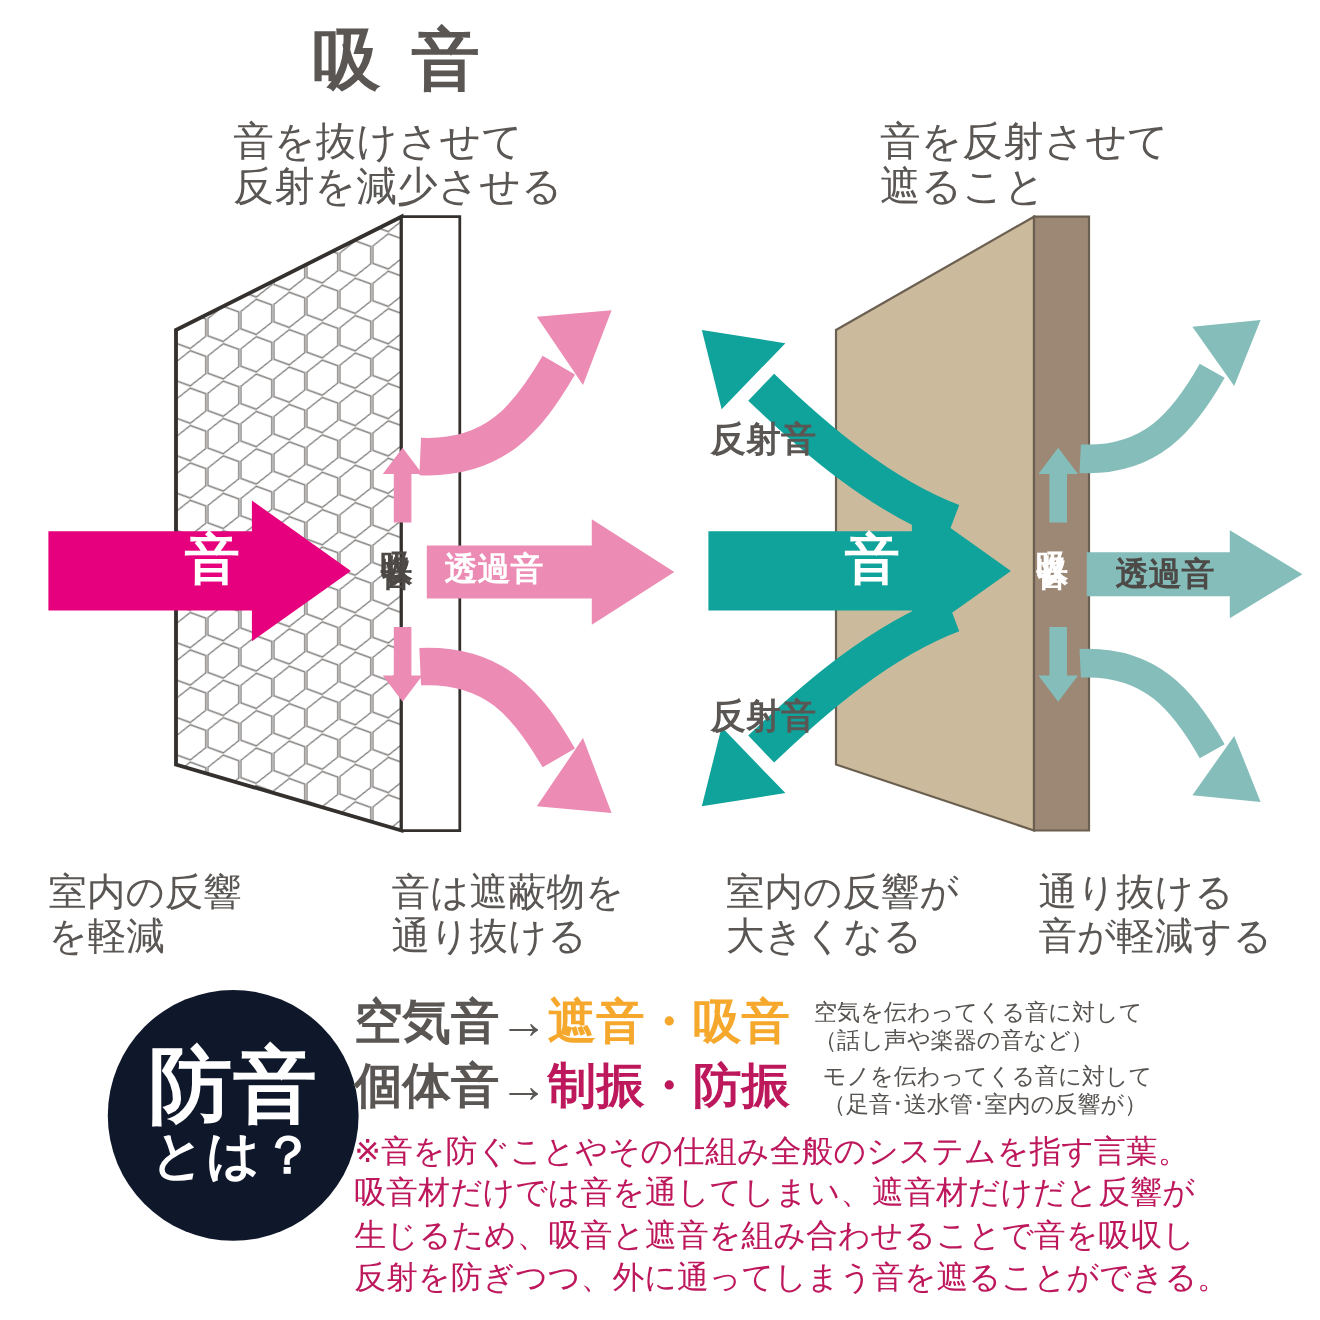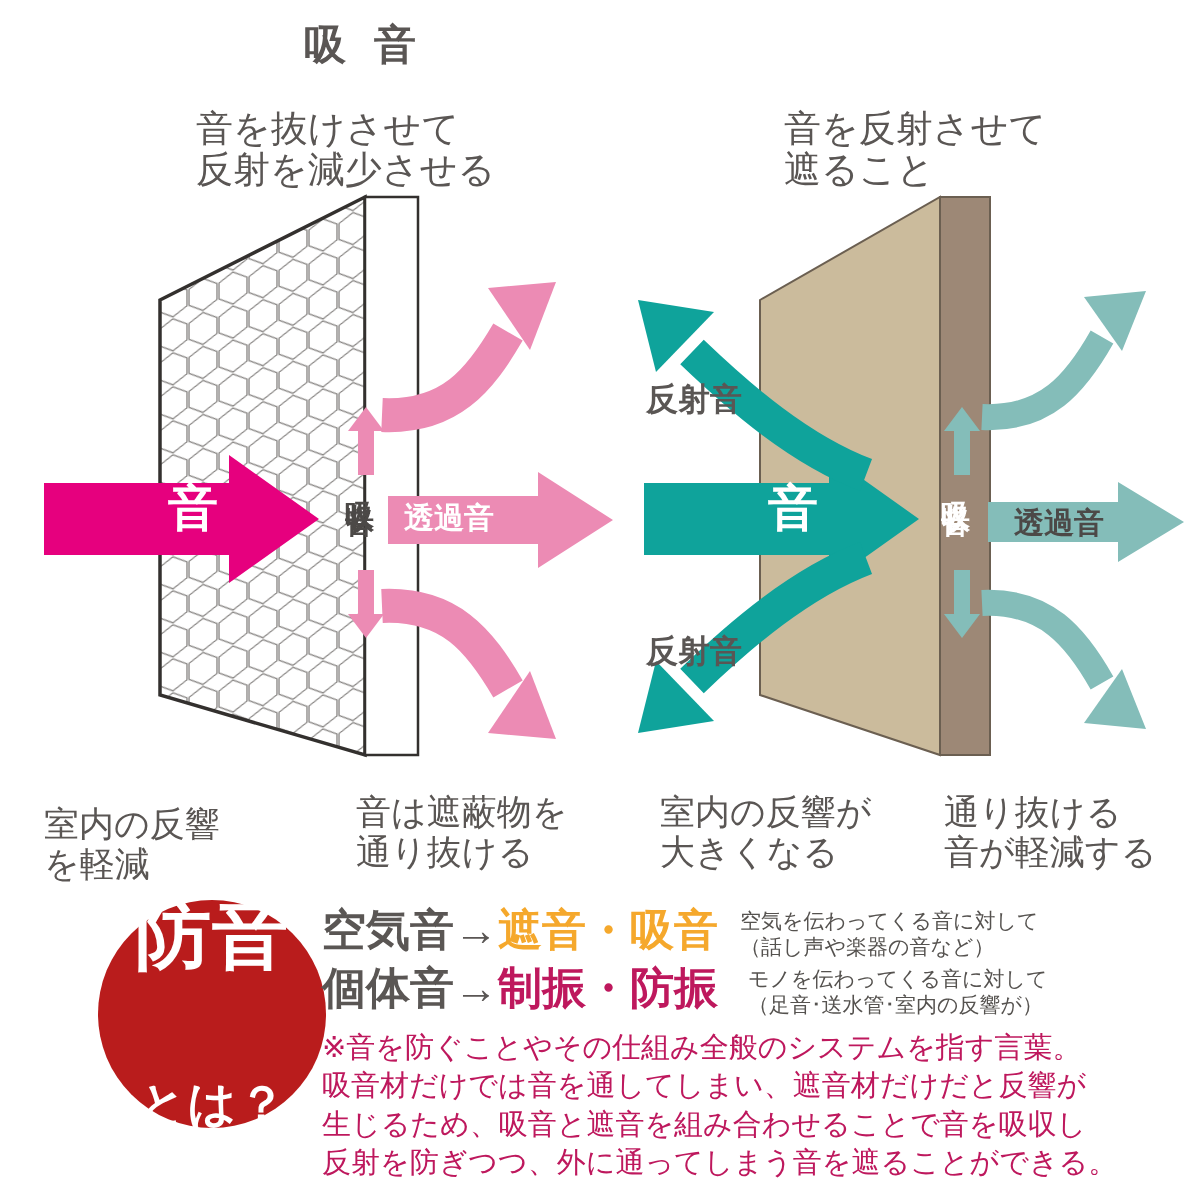--- a/index.html
+++ b/index.html
@@ -9,27 +9,27 @@
     font-family:"Liberation Sans","DejaVu Sans",sans-serif;
     color:#55524f;
     position:relative;
     overflow:hidden;
   }
   .stage{position:absolute;left:0;top:0;width:1200px;height:1200px;}
   .abs{position:absolute;}
 
   
   .panel-title{
-    font-size:42px;font-weight:bold;color:#5a5654;
+    font-size:62px;font-weight:bold;color:#5a5654;
     letter-spacing:28px;text-indent:28px;
     text-align:center;line-height:1;
   }
   .panel-sub{
     font-size:37px;color:#5a5654;line-height:1.12;
-    text-align:left;white-space:pre-line;font-weight:400;
+    text-align:left;white-space:pre-line;font-weight:400;margin-left:16px;
   }
 
   
   .caption{
     font-size:35px;color:#5a5654;line-height:1.15;
     white-space:pre-line;font-weight:400;
   }
 
   
   .vlabel{
@@ -41,23 +41,23 @@
   .vlabel.light{color:#ffffff;}
 
   
   .arrow-text{
     position:absolute;font-weight:bold;line-height:1;
   }
 
   
   .badge-circle{
     position:absolute;border-radius:50%;
-    background:#b91c1c;
+    background:#0f172a;
     display:flex;flex-direction:column;
-    align-items:center;justify-content:space-between;
+    align-items:center;justify-content:center;
     color:#ffffff;
   }
   .badge-main{font-size:76px;font-weight:bold;line-height:0.92;letter-spacing:1px;}
   .badge-sub{font-size:48px;font-weight:bold;line-height:1;margin-top:4px;letter-spacing:1px;}
 
   .row-big{font-size:44px;font-weight:bold;line-height:1;color:#5a5654;white-space:nowrap;}
   .row-big .hl-orange{color:#f5a82c;}
   .row-big .hl-blue{color:#be185d;}
 
   .row-note{font-size:21px;color:#55524f;line-height:1.22;white-space:pre-line;}
@@ -116,21 +116,21 @@
   </svg>
   <div class="arrow-text" style="left:404px;top:503px;font-size:30px;color:#ffffff;">透過音</div>
 
   <svg class="abs" style="left:380px;top:270px;" width="230" height="480" viewBox="0 0 230 480">
     <path d="M2,145 C70,148 100,110 128,62" fill="none" stroke="#ec8bb4" stroke-width="34" stroke-linecap="butt"></path>
     <polygon points="108,18 176,12 150,80" fill="#ec8bb4"></polygon>
     <path d="M2,336 C70,333 100,371 128,419" fill="none" stroke="#ec8bb4" stroke-width="34" stroke-linecap="butt"></path>
     <polygon points="108,463 176,469 150,401" fill="#ec8bb4"></polygon>
   </svg>
 
-  <div class="abs caption" style="left:44px;top:792px;width:280px;margin-top:12px;">室内の反響
+  <div class="abs caption" style="left:44px;top:792px;width:280px;">室内の反響
 を軽減</div>
   <div class="abs caption" style="left:356px;top:792px;width:300px;">音は遮蔽物を
 通り抜ける</div>
 
 
   <div class="abs panel-sub" style="left:784px;top:108px;width:400px;">音を反射させて
 遮ること</div>
 
   <svg class="abs" style="left:640px;top:195px;" width="560" height="600" viewBox="0 0 560 600">
 

